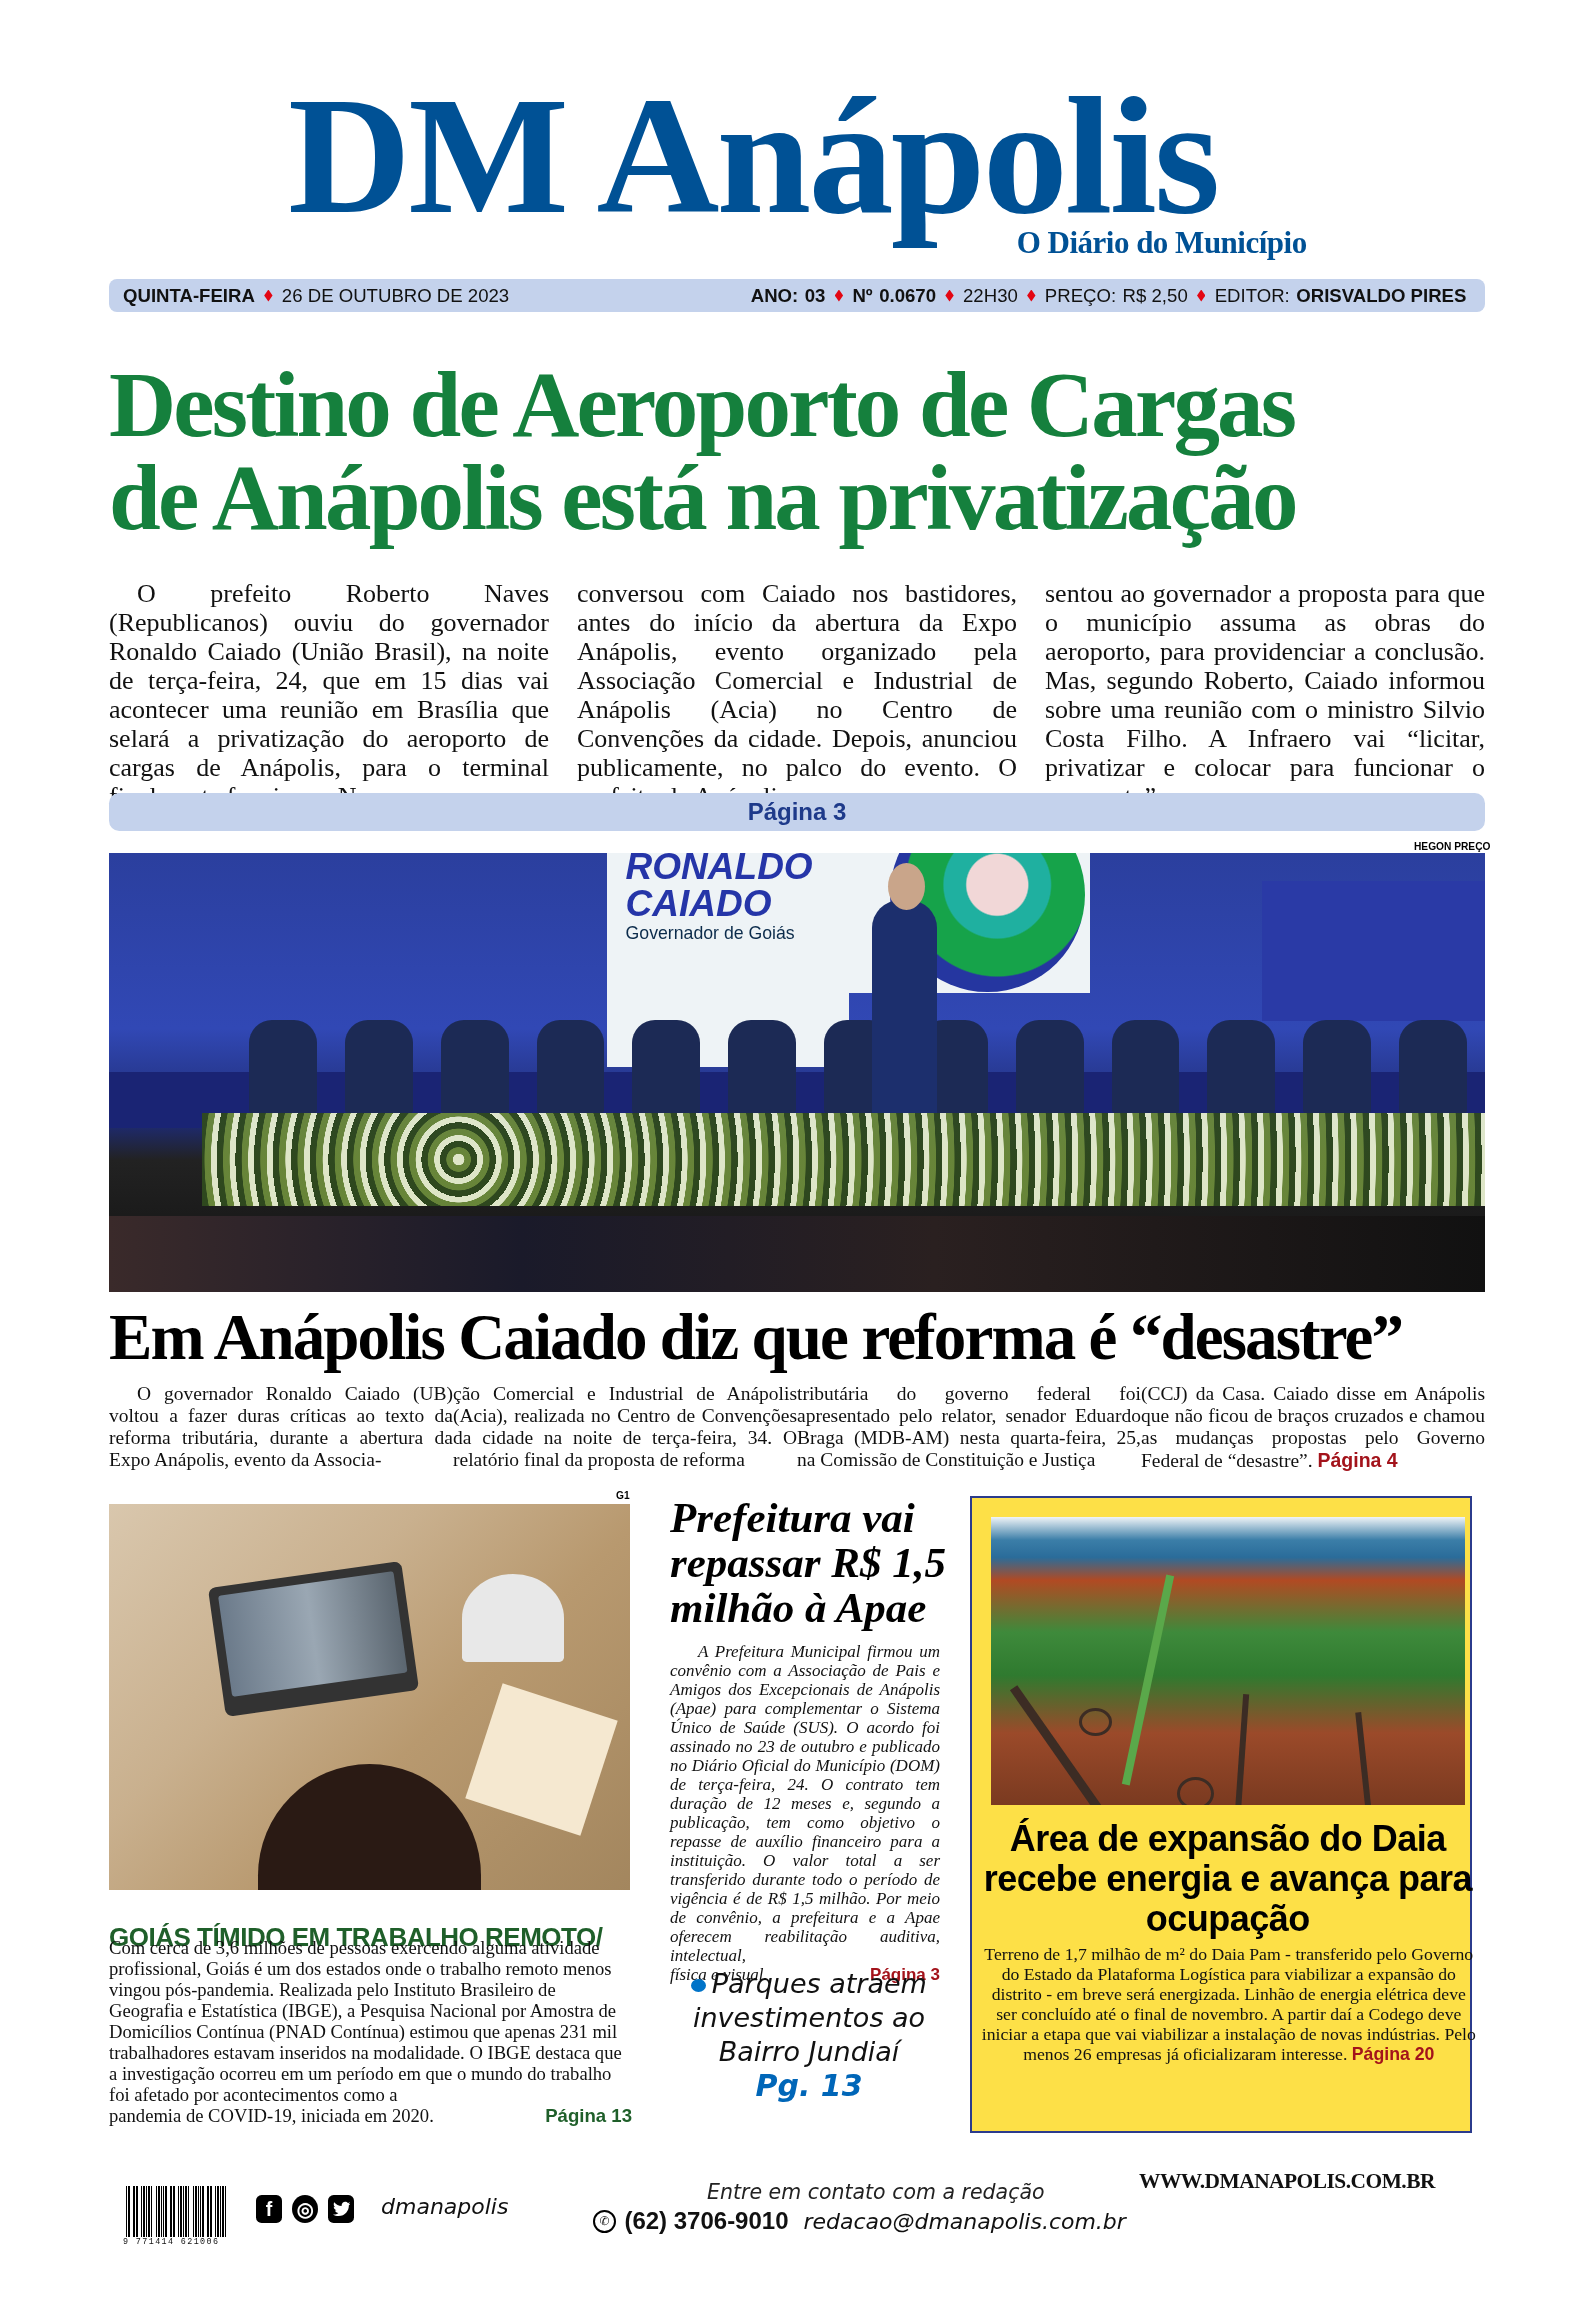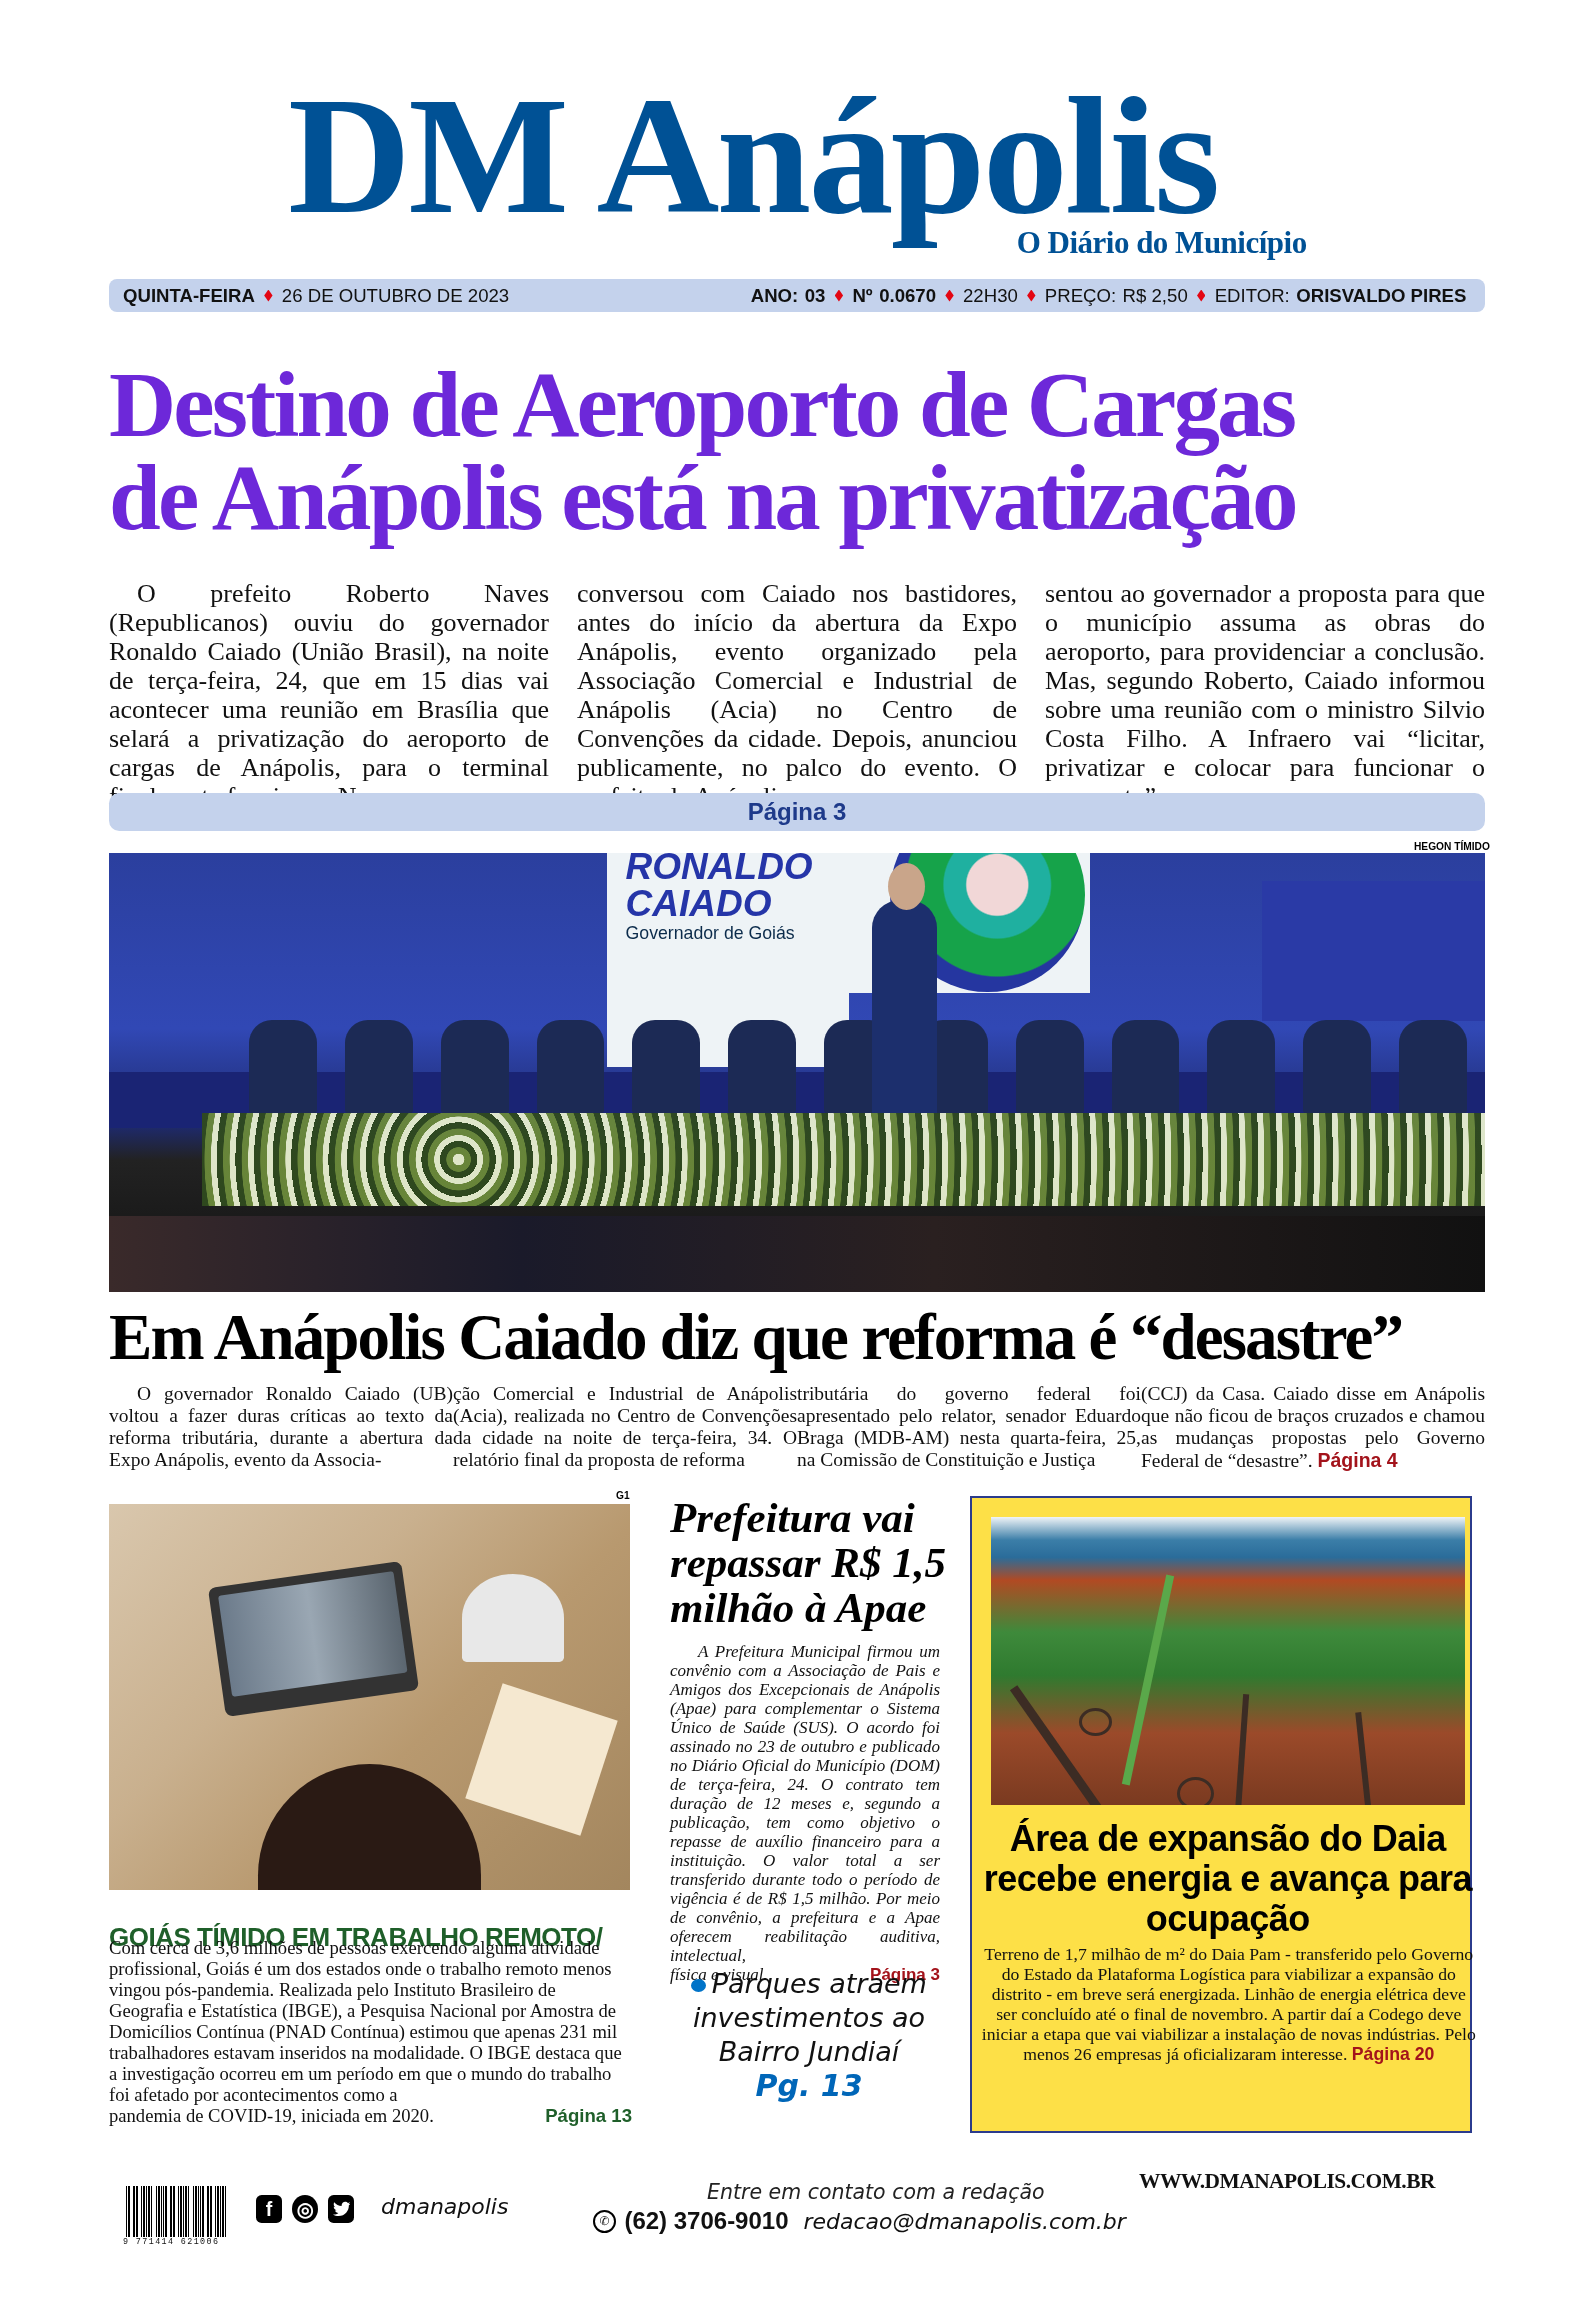--- a/index.html
+++ b/index.html
@@ -17,21 +17,21 @@
   .datebar { position: absolute; left: 109px; top: 279px; width: 1376px; height: 33px; background: #c4d2ec;
              border-radius: 8px; display: flex; align-items: center; justify-content: space-between;
              padding: 0 18.6px 0 14px; font-family: "Liberation Sans", sans-serif; font-size: 18.6px; color: #111; }
   .datebar .grp { display: flex; align-items: center; gap: 6.5px; white-space: nowrap; }
   .datebar b { font-weight: 700; }
   .diamond { display: inline-block; width: 8.4px; height: 12px; background: #e30613;
              clip-path: polygon(50% 0, 100% 50%, 50% 100%, 0 50%); margin: 0 2.8px; }
 
   
   .headline1 { position: absolute; left: 109px; top: 358px; width: 1390px; font-family: "Liberation Serif", serif;
-               font-weight: 700; font-size: 93px; line-height: 93px; letter-spacing: -2.8px; color: #6d28d9; }
+               font-weight: 700; font-size: 93px; line-height: 93px; letter-spacing: -2.8px; color: #15803d; }
 
   .cols3 { position: absolute; left: 109px; top: 579px; width: 1376px; height: 205px; display: grid;
            grid-template-columns: 1fr 1fr 1fr; column-gap: 28px; font-size: 26px; line-height: 29px; text-align: justify; }
   .cols3 p { text-indent: 0; }
   .indent { text-indent: 28px !important; }
 
   .pagebar { position: absolute; left: 109px; top: 793px; width: 1376px; height: 38px; background: #c4d2ec;
              border-radius: 10.2px; display: flex; align-items: center; justify-content: center;
              font-family: "Liberation Sans", sans-serif; font-weight: 700; font-size: 24px; color: #1e3a8a; }
 
@@ -152,21 +152,21 @@
   <div>Destino de Aeroporto de Cargas</div>
   <div>de Anápolis está na privatização</div>
 </h1>
 <div class="cols3">
   <p class="indent">O prefeito Roberto Naves (Republicanos) ouviu do governador Ronaldo Caiado (União Brasil), na noite de terça-feira, 24, que em 15 dias vai acontecer uma reunião em Brasília que selará a privatização do aeroporto de cargas de Anápolis, para o terminal finalmente funcionar. Naves</p>
   <p>conversou com Caiado nos bastidores, antes do início da abertura da Expo Anápolis, evento organizado pela Associação Comercial e Industrial de Anápolis (Acia) no Centro de Convenções da cidade. Depois, anunciou publicamente, no palco do evento. O prefeito de Anápolis apre-</p>
   <p>sentou ao governador a proposta para que o município assuma as obras do aeroporto, para providenciar a conclusão. Mas, segundo Roberto, Caiado informou sobre uma reunião com o ministro Silvio Costa Filho. A Infraero vai “licitar, privatizar e colocar para funcionar o aeroporto”.</p>
 </div>
 <div class="pagebar">Página 3</div>
 
-<div class="credit" style="left:1414px; top:841px;">HEGON TÍMIDO</div>
+<div class="credit" style="left:1414px; top:841px;">HEGON PREÇO</div>
 
 <figure class="photo-main">
   <div class="screen-left">
     <div class="n1">
       <div>RONALDO</div>
       <div>CAIADO</div>
     </div>
     <div class="n2">Governador de Goiás</div>
   </div>
   <div class="screen-mid"></div>

